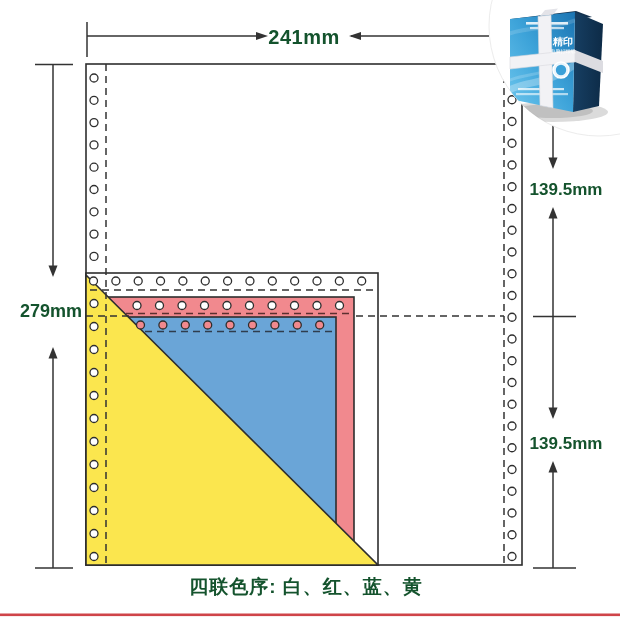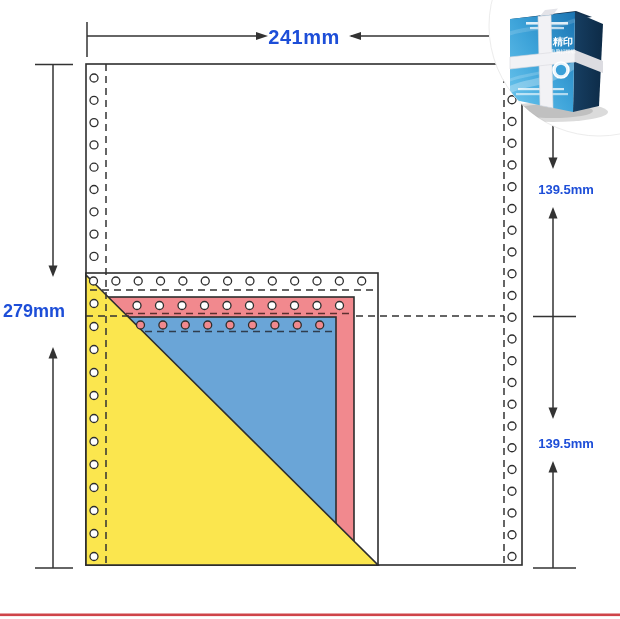--- a/index.html
+++ b/index.html
@@ -3,25 +3,25 @@
 <meta charset="utf-8">
 <style>
   html,body{margin:0;padding:0;background:#fff;}
   .stage{
     position:relative;width:620px;height:619px;background:#ffffff;overflow:hidden;
     font-family:"Liberation Sans","DejaVu Sans",sans-serif;
   }
   .stage svg{position:absolute;left:0;top:0;}
   .lbl{
     position:absolute;transform:translate(-50%,-50%);
-    color:#1d4ed8;font-weight:bold;white-space:nowrap;line-height:1;
+    color:#14532d;font-weight:bold;white-space:nowrap;line-height:1;
   }
   .dim-w{font-size:20px;letter-spacing:.5px;}
   .dim-h{font-size:18px;}
-  .dim-half{font-size:13px;}
+  .dim-half{font-size:17px;}
   .cap1{font-size:19px;letter-spacing:1px;}
   .cap2{font-size:16px;font-weight:500;letter-spacing:.5px;}
 </style>
 </head>
 <body>
 
 <div class="stage">
 
   <svg width="620" height="619" viewBox="0 0 620 619">
     <defs>
@@ -223,17 +223,18 @@
 
         <circle cx="561" cy="70" r="8" fill="#eaf5fc" stroke="#ffffff" stroke-width="1.5"></circle>
         <circle cx="561" cy="70" r="5.2" fill="#3aa0d8"></circle>
         <text x="563" y="45" font-size="10" font-weight="bold" fill="#ffffff" text-anchor="middle">精印</text>
         <text x="563" y="53" font-size="5" fill="#ffffff" text-anchor="middle">电脑打印纸</text>
       </g>
     </g>
   </svg>
 
   <div class="lbl dim-w" style="left:304px;top:37px;">241mm</div>
-  <div class="lbl dim-h" style="left:34px;top:311px;">279mm</div>
+  <div class="lbl dim-h" style="left:51px;top:311px;">279mm</div>
   <div class="lbl dim-half" style="left:566px;top:189px;">139.5mm</div>
   <div class="lbl dim-half" style="left:566px;top:443px;">139.5mm</div>
+  <div class="lbl cap1" style="left:306px;top:586px;">四联色序: 白、红、蓝、黄</div>
 
 </div>
 
 </body></html>

